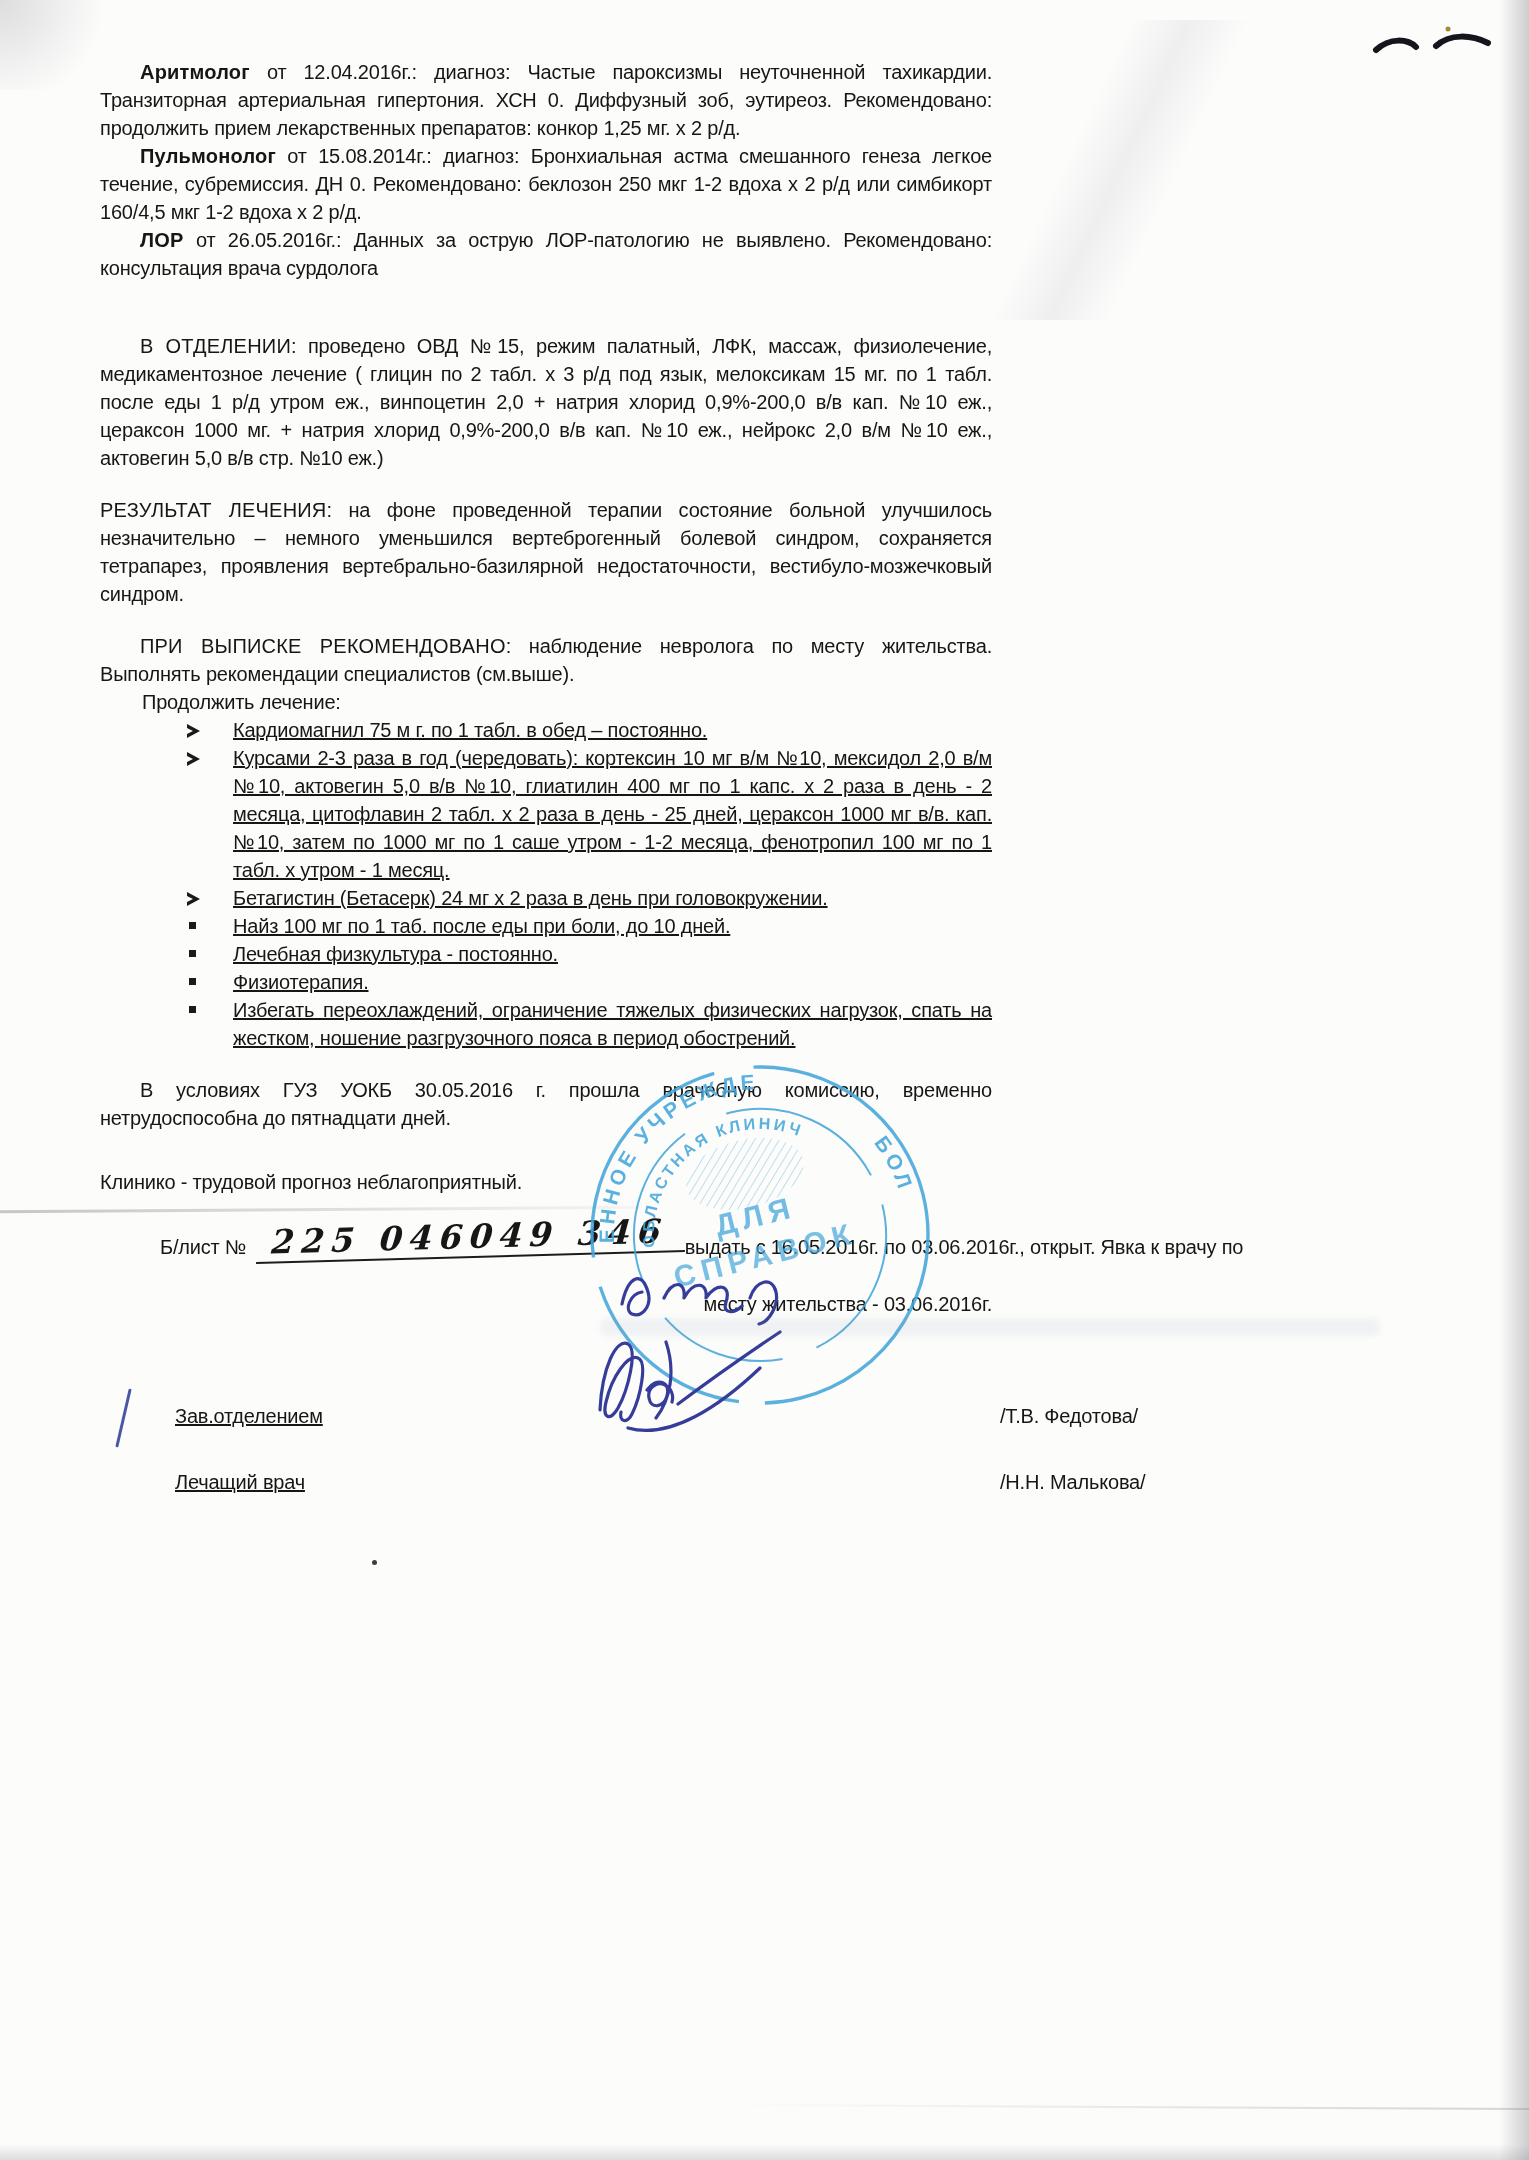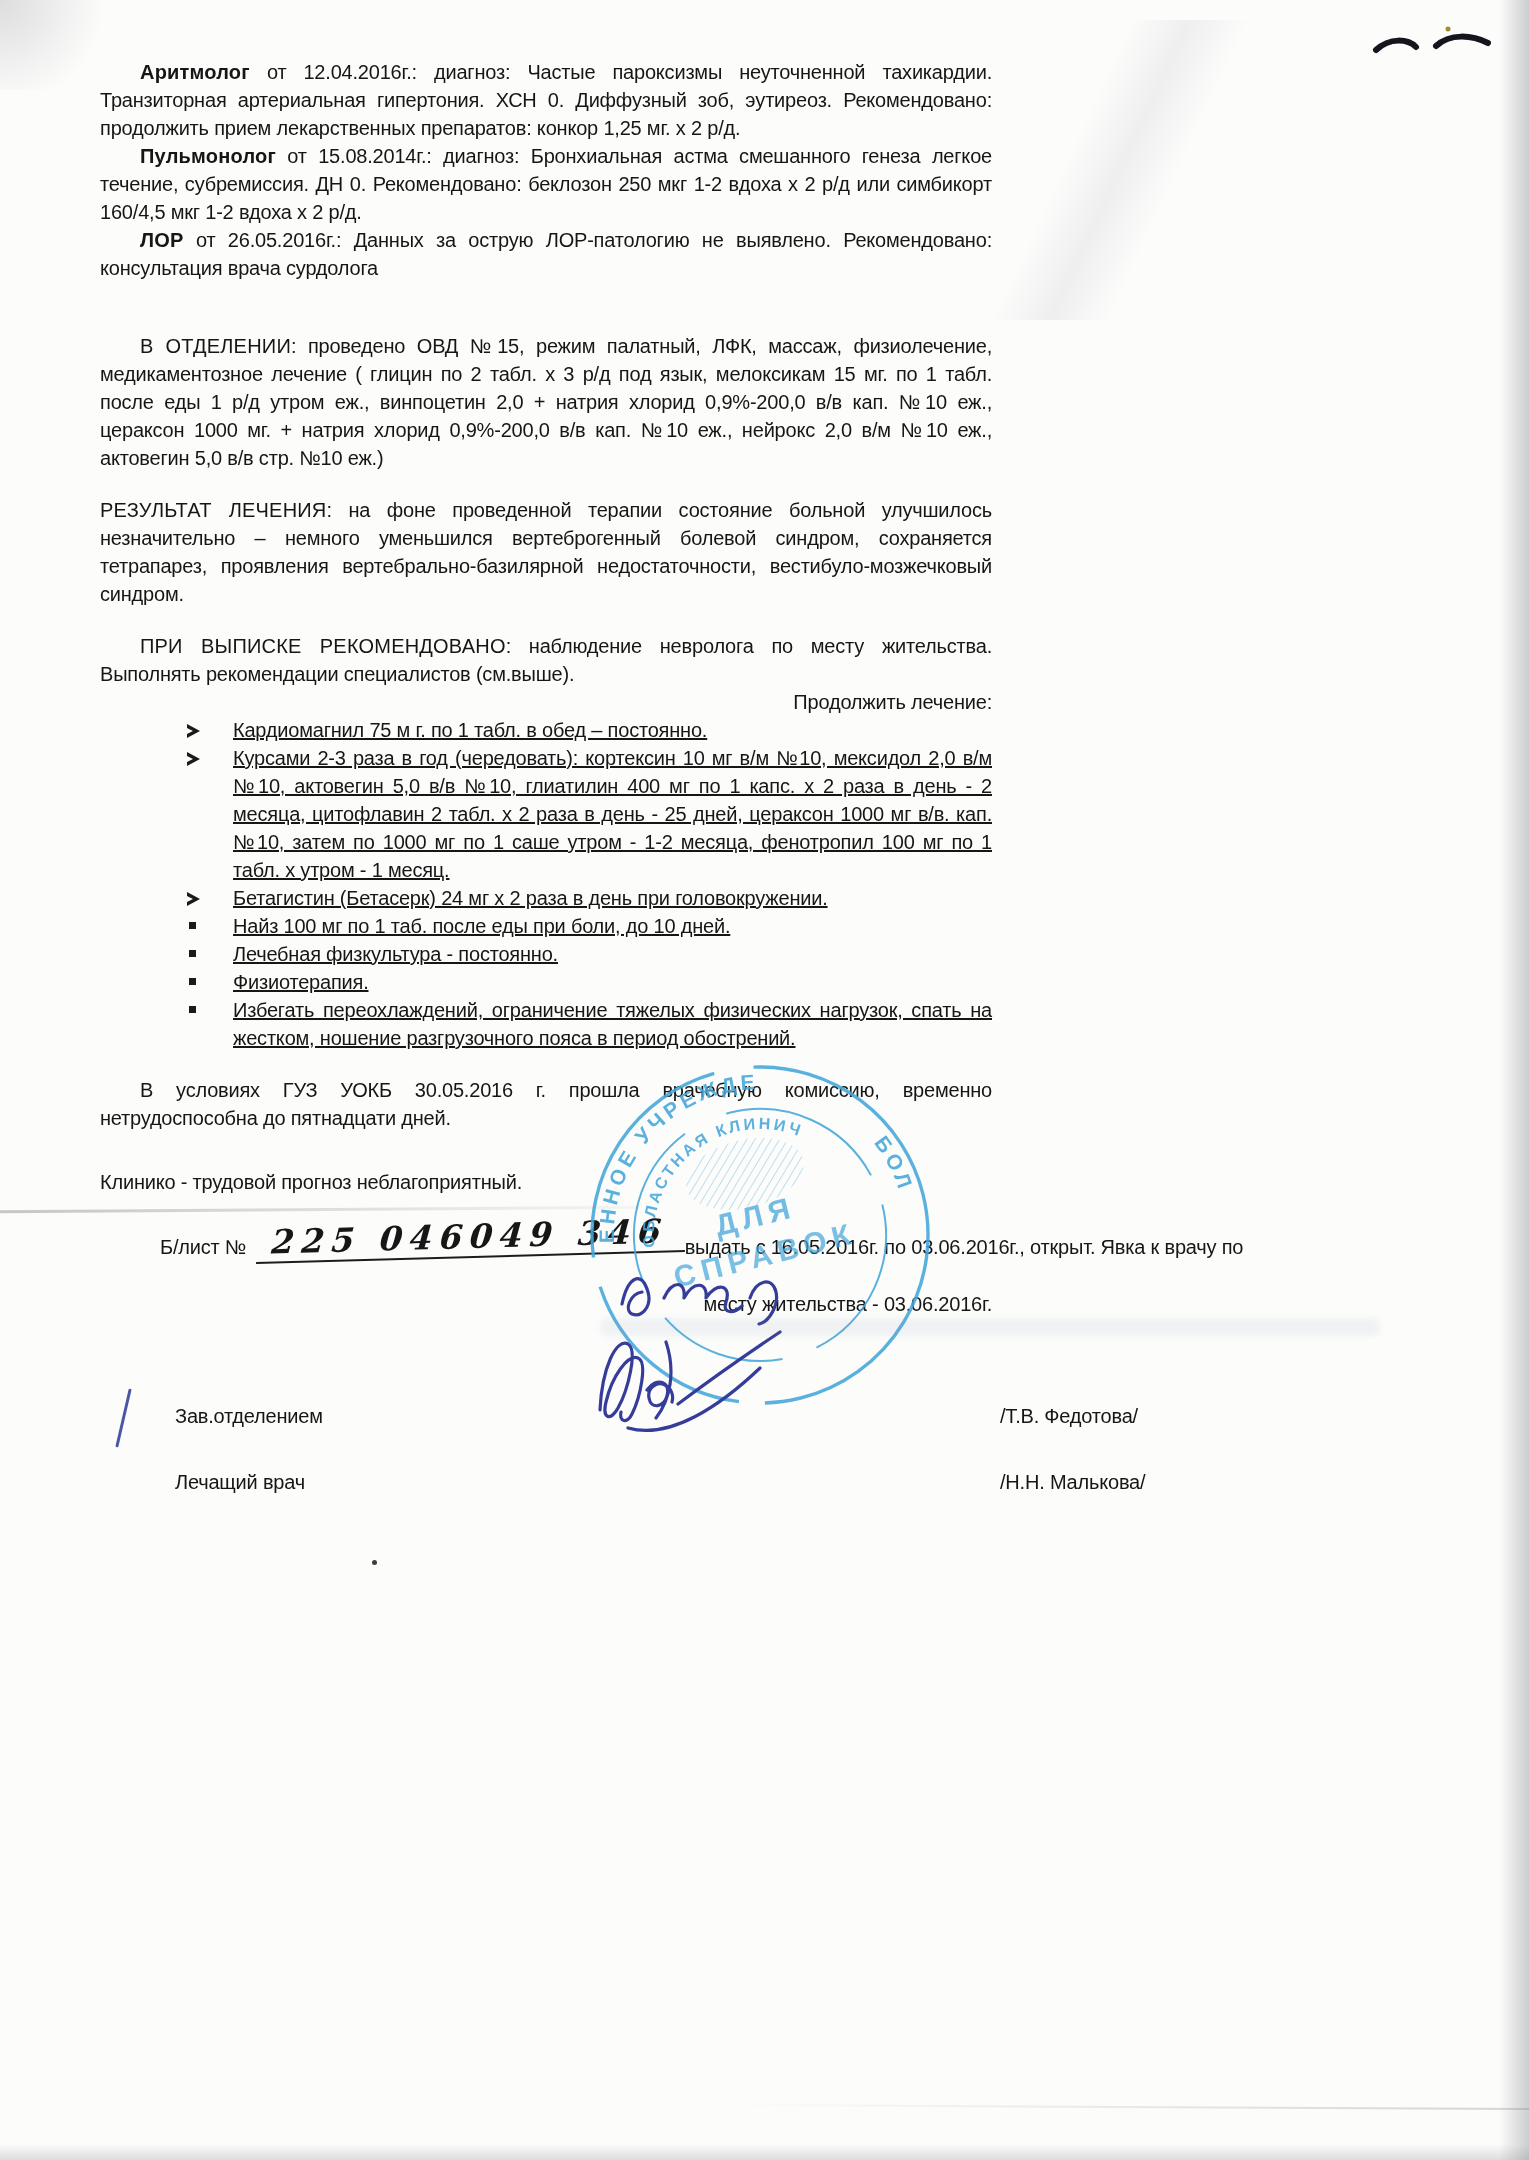--- a/index.html
+++ b/index.html
@@ -11,21 +11,21 @@
     font-family:"Liberation Sans","DejaVu Sans",sans-serif;
     color:#161616;
   }
   .doc{
     position:absolute;left:100px;top:58px;width:892px;
     font-size:20px;line-height:28px;
     letter-spacing:-0.2px;
   }
   .para{margin:0;text-align:justify;}
   .indent{text-indent:40px;}
-  .small-indent{text-indent:42px;text-align:right;}
+  .small-indent{text-indent:42px;text-align:left;}
   .sec-gap-lg{margin-top:50px;}
   .sec-gap{margin-top:24px;}
   .sec-gap2{margin-top:36px;}
   .bi{font-weight:bold;letter-spacing:.2px;}
   .b{font-weight:normal;letter-spacing:.2px;}
   
   .list{margin:0;}
   .li{display:flex;padding-left:85px;}
   .li-marker{flex:0 0 48px;position:relative;}
   .arrow-marker::before{
@@ -54,21 +54,21 @@
     font-family:"DejaVu Serif","Liberation Serif",serif;
     font-style:italic;font-weight:bold;
     font-size:33px;line-height:34px;
     letter-spacing:7px;
     transform:rotate(-1.6deg) skewX(-6deg);
     transform-origin:left bottom;
   }
   .sl2{margin-top:26px;text-align:right;}
   
   .sign-block{position:relative;margin-top:84px;height:170px;width:1280px;}
-  .sign-row{position:relative;padding-left:75px;height:30px;}
+  .sign-row{position:relative;padding-left:75px;height:30px;text-decoration:underline;}
   .sign-row + .sign-row{margin-top:36px;}
   .sign-name{position:absolute;left:900px;top:0;}
   .pen-slash{
     position:absolute;left:22px;top:-14px;width:3px;height:60px;
     background:#2c3897;transform:rotate(13deg);border-radius:2px;opacity:.85;
   }
   .stamp-wrap{position:absolute;left:470px;top:-390px;width:400px;height:460px;pointer-events:none;}
   .stamp-ink{opacity:.88;}
   .stamp-ring-text{font-family:"Liberation Sans",sans-serif;font-weight:bold;}
   .stamp-center{

